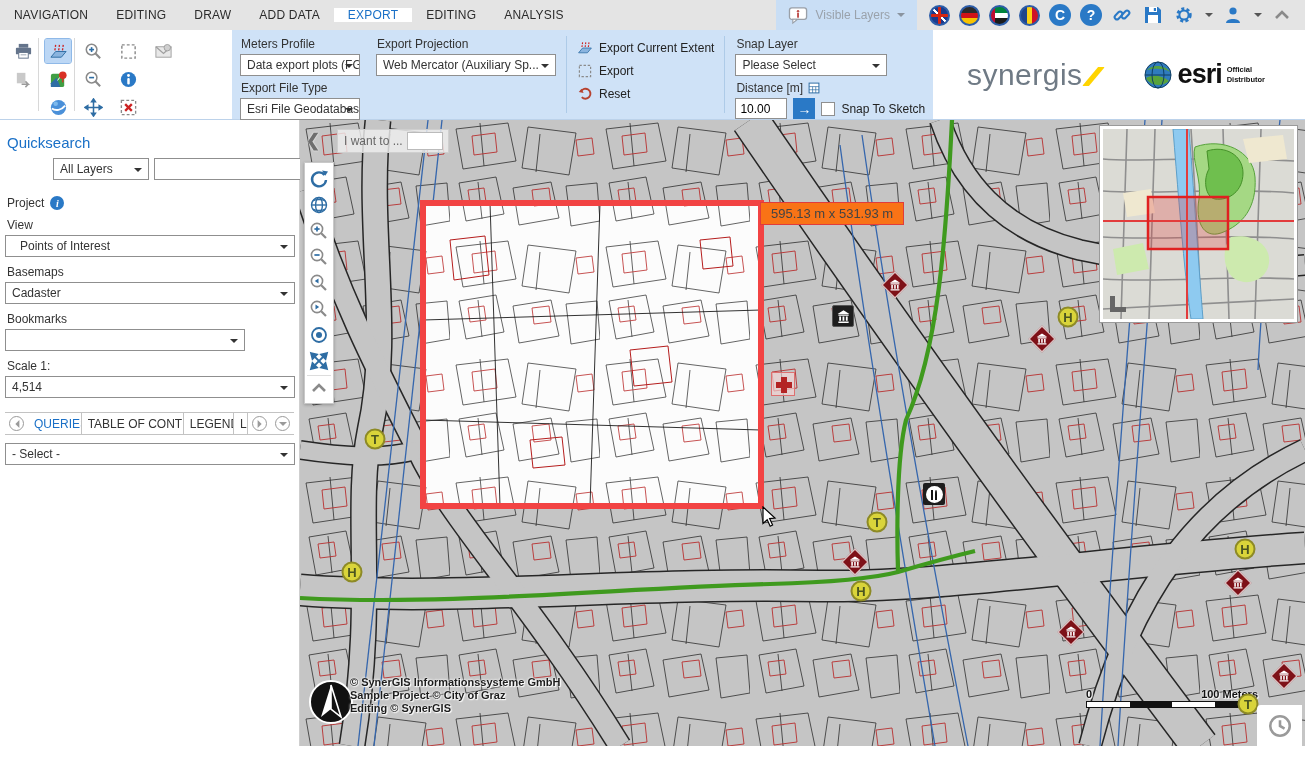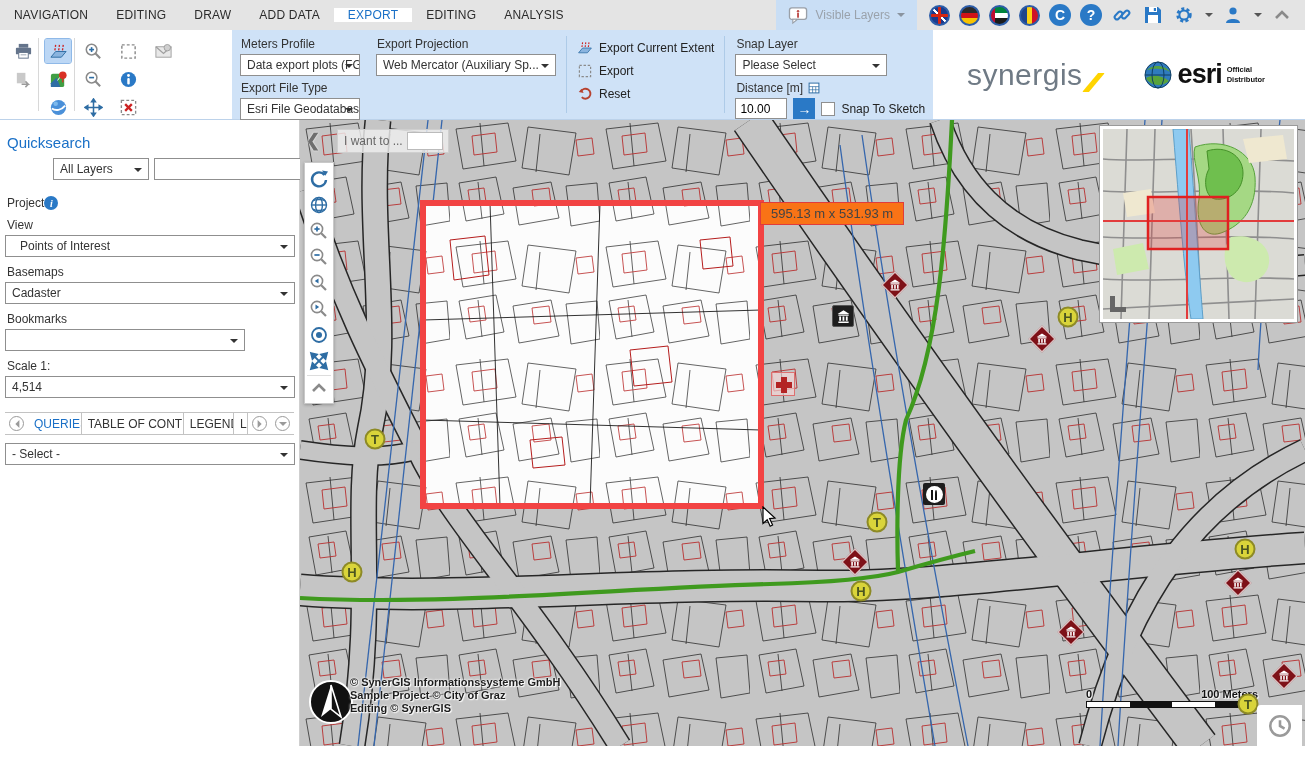--- a/index.html
+++ b/index.html
@@ -49,37 +49,37 @@
   .actions-panel { display:flex; flex-direction:column; gap:7px; padding-top:10px; }
   .act { display:flex; align-items:center; gap:6px; font-size:12px; color:#222; cursor:pointer; white-space:nowrap; }
   .act svg { width:16px; height:16px; }
   .snap-panel .row { display:flex; align-items:center; gap:6px; }
   .din { width:52px; height:21px; border:1px solid #8f8f8f; font-size:12px; padding:0 4px; font-family:inherit; }
   .go-btn { width:22px; height:21px; background:#2a79c6; color:#fff; display:flex; align-items:center; justify-content:center;
             font-size:14px; cursor:pointer; }
   .chk { width:14px; height:14px; background:#fff; border:1px solid #8f8f8f; }
   .chk-label { font-size:12px; color:#222; }
   .brand-area { flex:1; background:#fff; display:flex; align-items:center; justify-content:flex-end; gap:42px; padding-right:40px; }
-  .syn-logo { display:flex; align-items:flex-end; gap:3px; }
+  .syn-logo { display:flex; align-items:center; gap:3px; }
   .syn-text { font-size:30px; color:#6f7a85; letter-spacing:.5px; }
   .syn-swoosh { width:15px; height:19px; background:#ffd400; transform:skewX(-22deg); margin-top:3px;
                 clip-path:polygon(0 100%, 55% 0, 100% 0, 45% 100%); }
   .esri-logo { display:flex; align-items:center; gap:5px; }
   .esri-text { font-size:27px; font-weight:bold; color:#111; letter-spacing:-1px; }
   .esri-sub { font-size:7.5px; font-weight:bold; color:#111; line-height:1.25; }
 
   
   .main { flex:1; display:flex; min-height:0; }
   .sidebar { width:300px; flex:0 0 300px; background:#fff; border-right:1px solid #cfcfcf; padding:14px 5px 0 5px; font-size:12px; }
   .quicksearch { color:#1a70c7; font-size:15px; margin:0 0 7px 2px; cursor:pointer; }
   .qs-row { display:flex; align-items:center; gap:5px; margin-bottom:16px;padding-left:48px; }
   .dd-layers { width:96px; flex:0 0 96px; }
   .qs-input { flex:1; height:22px; border:1px solid #8f8f8f; font-family:inherit; font-size:12px; padding:0 4px; }
   .search-mag { width:18px; height:18px; flex:0 0 18px; }
-  .proj-row { display:flex; align-items:center; gap:0; margin:0 0 6px 2px; color:#333; }
+  .proj-row { display:flex; align-items:center; gap:6px; margin:0 0 6px 2px; color:#333; }
   .info-dot { width:14px; height:14px; border-radius:50%; background:#2a79c6; color:#fff; font-size:10px; font-style:italic;
               font-weight:bold; display:flex; align-items:center; justify-content:center; font-family:"Liberation Serif",serif; }
   .flabel { margin:8px 0 3px 2px; color:#333; }
   .dd-wide { width:290px; }
   .dd-book { width:240px; }
   .dd-view span { padding-left:8px; }
   .tabbar { display:flex; align-items:center; height:23px; border-top:1px solid #c3c3c3; border-bottom:1px solid #c3c3c3;
             margin-top:14px; }
   .tab { padding:0 6px; height:100%; display:flex; align-items:center; border-right:1px solid #c3c3c3;
          color:#333; white-space:nowrap; overflow:hidden; cursor:pointer; }

